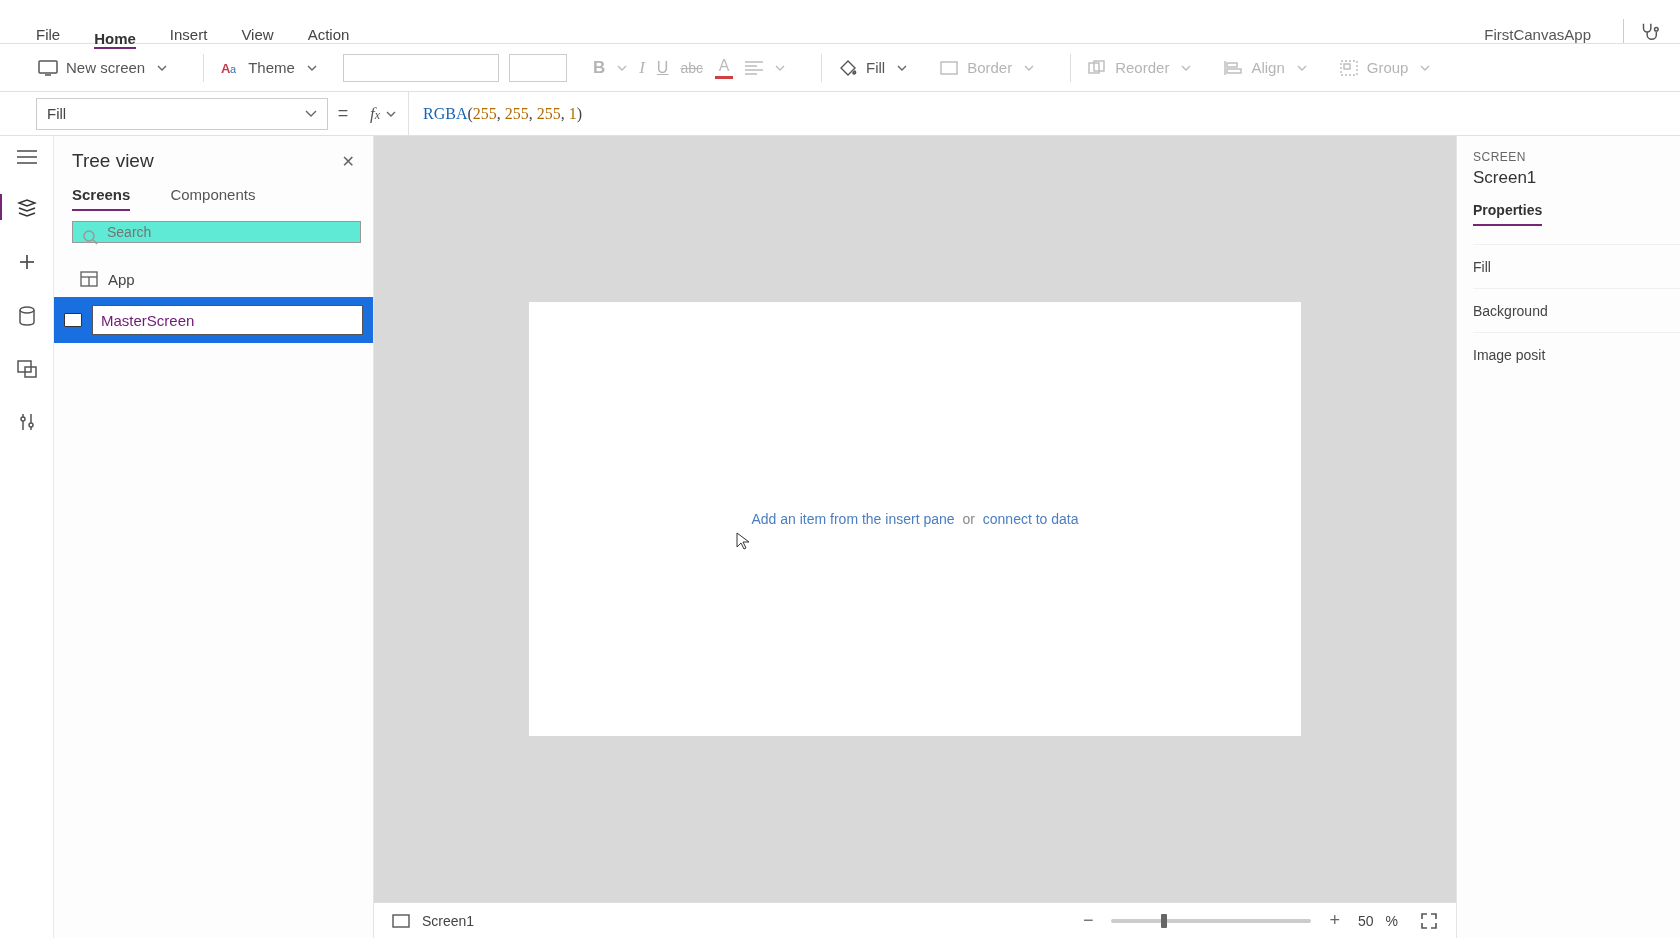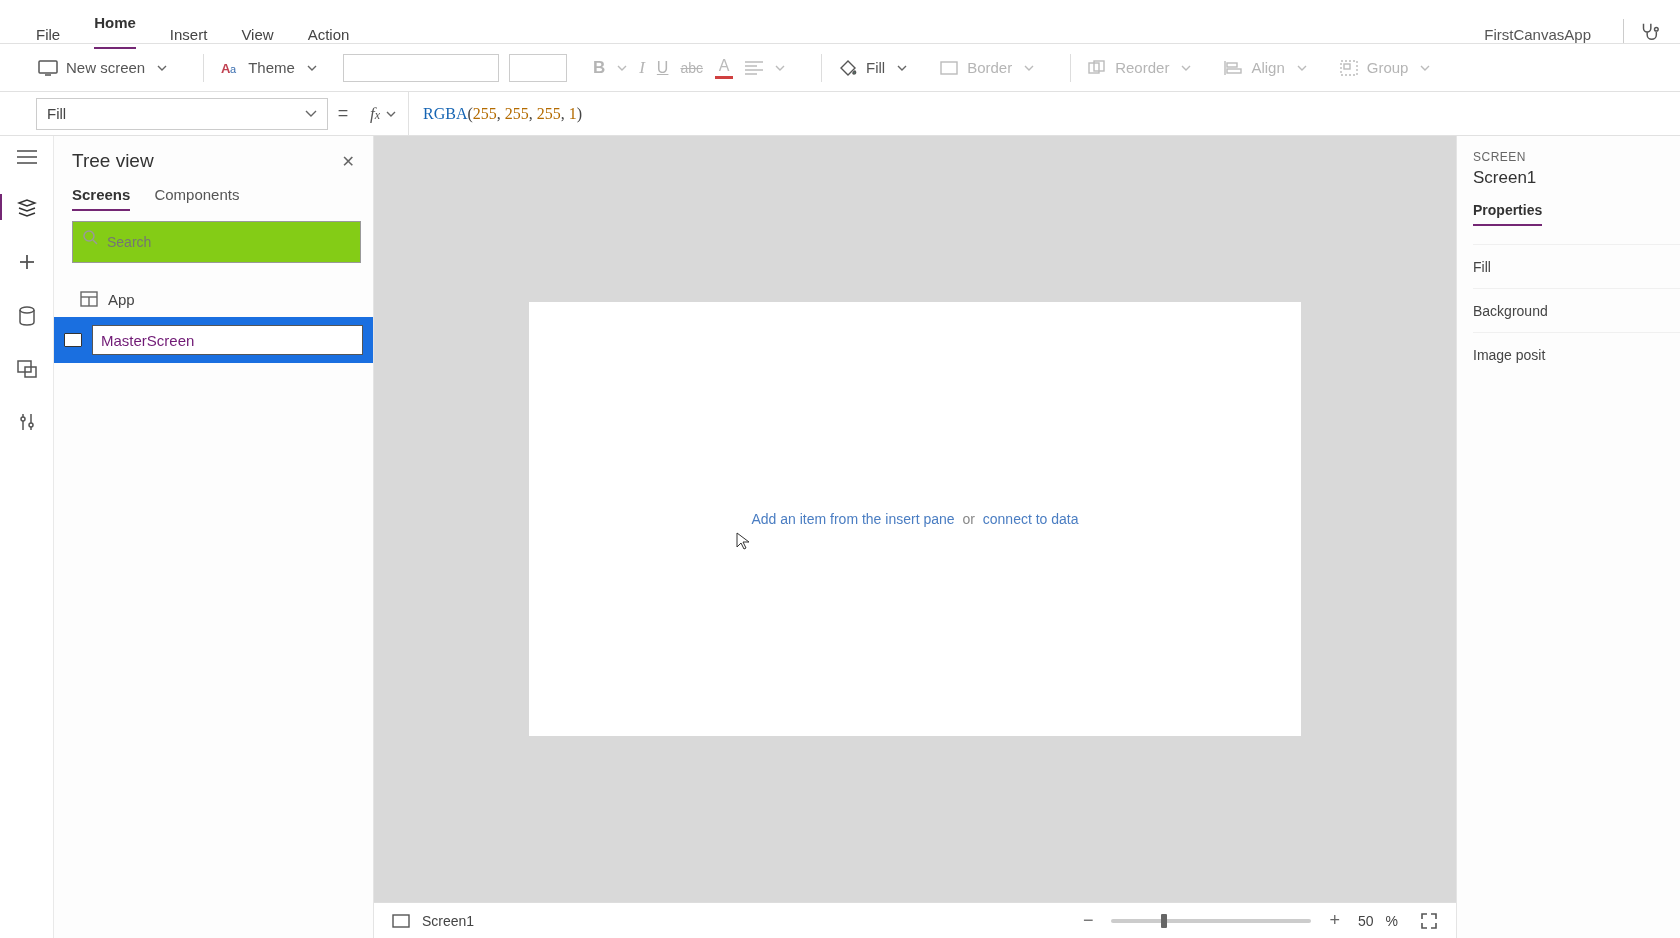--- a/index.html
+++ b/index.html
@@ -2,21 +2,21 @@
 <html><head>
 <meta charset="utf-8">
 <style>
   html,body{margin:0;padding:0;width:1680px;height:938px;font-family:"Segoe UI",Arial,sans-serif;font-size:14px;color:#333;background:#fff;overflow:hidden}
   *{box-sizing:border-box}
   svg{display:block}
 
   
   .menu-bar{height:44px;border-bottom:1px solid #e1e1e1;display:flex;align-items:flex-end;padding:0 20px 0 36px;font-size:15px;color:#444}
   .menu-bar .menu-item{margin-right:34px;cursor:pointer}
-  .menu-bar .menu-item.active{font-weight:600;color:#333;border-bottom:2px solid #742774;padding-bottom:16px;margin-bottom:-6px}
+  .menu-bar .menu-item.active{font-weight:600;color:#333;border-bottom:2px solid #742774;padding-bottom:0;margin-bottom:-6px}
   .menu-bar .spacer{flex:1}
   .menu-bar .app-name{color:#555;margin-right:18px}
   .menu-bar .sep{width:1px;height:24px;background:#ccc;margin:0 14px}
   .menu-bar .steth{color:#555}
 
   
   .ribbon{height:48px;border-bottom:1px solid #e1e1e1;display:flex;align-items:center;padding:0 16px 0 32px;color:#555;font-size:15px}
   .ribbon .grp{display:flex;align-items:center;margin-right:20px}
   .ribbon .vsep{width:1px;height:28px;background:#ddd;margin:0 10px}
   .ribbon .btn{display:flex;align-items:center;gap:8px;padding:4px 6px;cursor:pointer}
@@ -44,25 +44,25 @@
   .rail .ham{color:#555}
   .rail .rail-btn{color:#555;cursor:pointer}
   .rail .rail-btn.active{position:relative}
   .rail .rail-btn.active::before{content:"";position:absolute;left:-18px;top:-4px;width:3px;height:26px;background:#742774}
 
   
   .tree{width:320px;border-right:1px solid #e4e4e4;background:#fdfdfd;display:flex;flex-direction:column;padding:14px 12px 0 18px}
   .tree .tp-head{display:flex;align-items:center;justify-content:space-between;margin-bottom:14px}
   .tree .tp-title{font-size:19px;color:#333}
   .tree .tp-close{color:#666;cursor:pointer;font-size:16px;margin-right:6px}
-  .tree .tabs{display:flex;gap:24px;font-size:15px;margin-bottom:10px}
+  .tree .tabs{display:flex;gap:40px;font-size:15px;margin-bottom:10px}
   .tree .tab{color:#555;cursor:pointer;padding-bottom:6px}
   .tree .tab.active{font-weight:600;border-bottom:2px solid #742774;color:#333}
   .tree .search{position:relative;margin-bottom:18px}
-  .tree .search input{width:100%;height:42px;border:1px solid #999;padding:0 10px 0 34px;font-size:14px;color:#333;background:#84cc16}
+  .tree .search input{width:100%;height:22px;border:1px solid #999;padding:0 10px 0 34px;font-size:14px;color:#333;background:#5eead4}
   .tree .search .sicon{position:absolute;left:10px;top:8px;color:#888}
   .tree .node{display:flex;align-items:center;gap:10px;height:36px;padding-left:8px;color:#444;font-size:15px}
   .tree .node .nicon{color:#666}
   .tree .rename-row{background:#1a6fe0;padding:8px 10px;margin-left:-18px;margin-right:-12px;display:flex;align-items:center;gap:10px}
   .tree .rename-row .scr-ico{color:#333;background:#fff;width:18px;height:14px;border:1.5px solid #333;border-radius:1px}
   .tree .rename-row input{flex:1;height:30px;border:1px solid #555;padding:0 8px;font-size:15px;color:#701a75;background:#fff}
 
   
   .canvas-wrap{flex:1;background:#d9d9d9;position:relative;display:flex;flex-direction:column}
   .canvas-center{flex:1;display:flex;align-items:center;justify-content:center}

